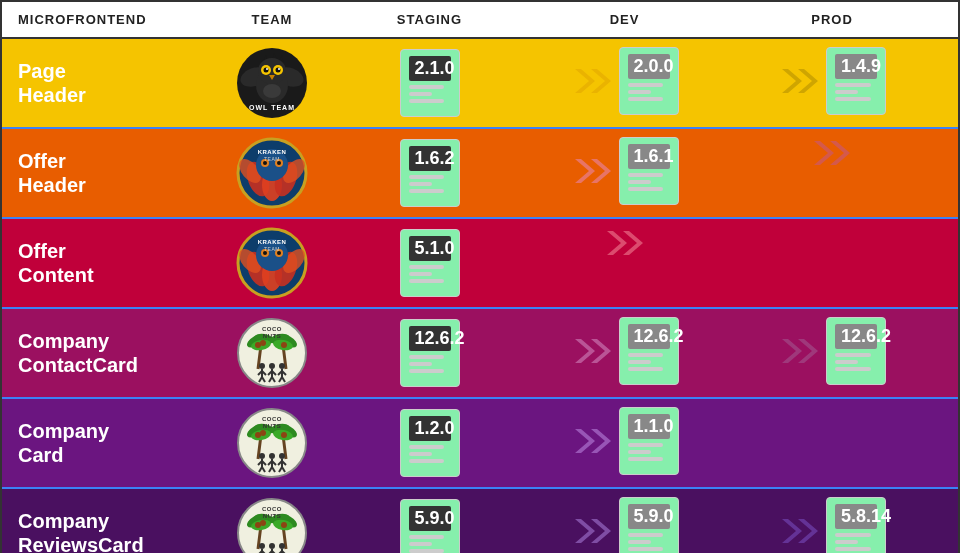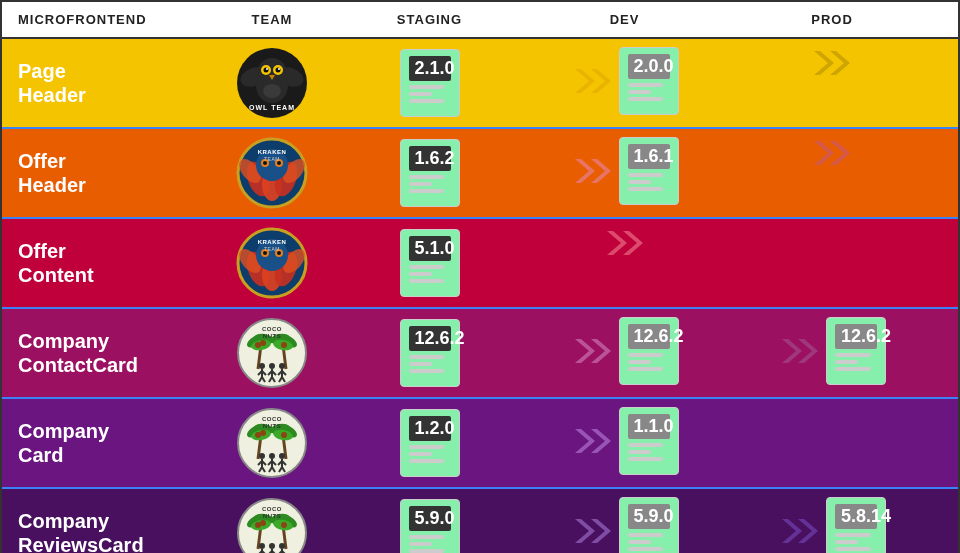--- a/index.html
+++ b/index.html
@@ -198,20 +198,28 @@
                 <div class="version-line long"></div>
               </div>
             </div>
           </div>
         </div>
         <div class="cell deploy-cell">
           <div class="deploy-pair">
             <svg width="44" height="32" viewBox="0 0 40 32">
               <path d="M2,4 L16,16 L2,28 L8,28 L22,16 L8,4 Z M18,4 L32,16 L18,28 L24,28 L38,16 L24,4 Z" fill="#c8a000" opacity="0.85"></path>
             </svg>
+            <div class="version-card light">
+              <div class="version-num">1.4.9</div>
+              <div class="version-lines">
+                <div class="version-line long"></div>
+                <div class="version-line short"></div>
+                <div class="version-line long"></div>
+              </div>
+            </div>
           </div>
         </div>
       </div>
       <div class="data-row row-orange">
         <div class="cell cell-name">
           <div class="mf-label" style="white-space: pre-line;">Offer
 Header</div>
         </div>
         <div class="cell">
           <div style="width: 72px; height: 72px;">

